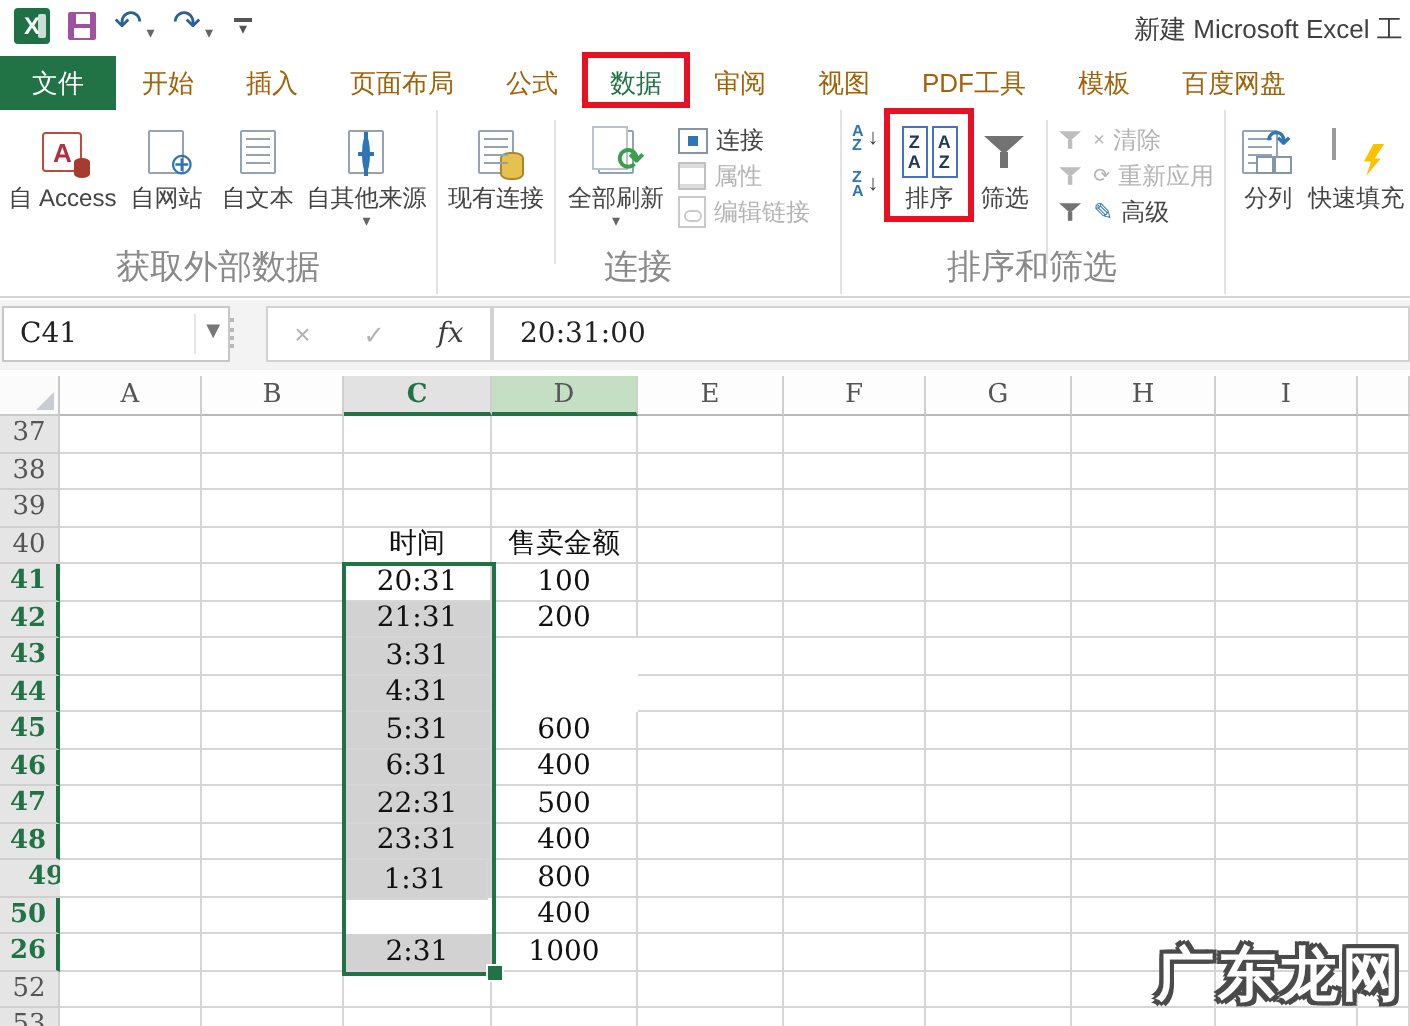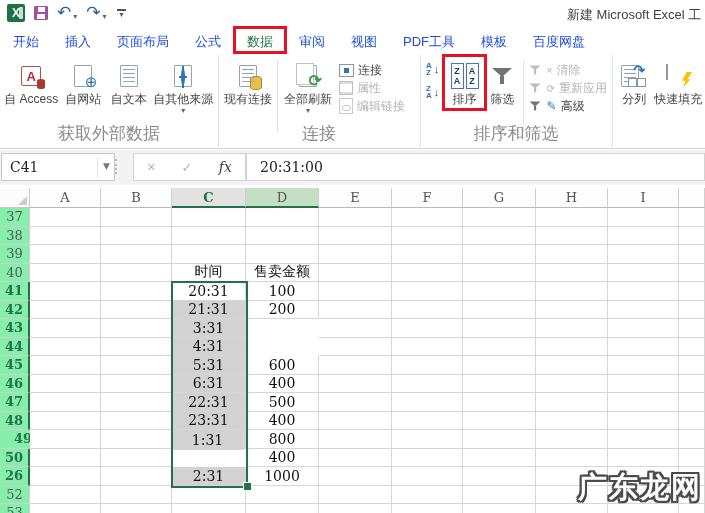--- a/index.html
+++ b/index.html
@@ -22,21 +22,21 @@
   .mini-caret{font-size:8px;color:#666;line-height:10px;}
   .cust{display:flex;flex-direction:column;align-items:center;width:12px;}
   .cust .bar{width:9px;height:2px;background:#555;}
   .cust .car{font-size:8px;color:#555;line-height:7px;}
   #win-title{top:6px;left:567px;font-size:13px;color:#3f3f3f;white-space:nowrap;}
 
   
   #tabrow{top:28px;left:0;width:705px;height:27px;background:#fff;display:flex;}
   #file-tab{width:58px;height:27px;background:#217346;color:#fff;font-size:13px;
     display:flex;align-items:center;justify-content:center;}
-  .tab{height:27px;line-height:27px;padding:0 13px;font-size:13px;color:#1d4ed8;white-space:nowrap;}
+  .tab{height:27px;line-height:27px;padding:0 13px;font-size:13px;color:#a16207;white-space:nowrap;}
   .tab.active{color:#217346;background:#fff;position:relative;}
   .tab.active::after{content:"";position:absolute;inset:-2px -1px 1px -1px;border:3px solid #e81123;pointer-events:none;}
 
   
   #ribbon{top:55px;left:0;width:705px;height:93px;background:#fff;border-bottom:1px solid #d5d5d5;}
   .rgroup{position:absolute;top:0;height:92px;border-right:1px solid #e2e2e2;}
   .rlabel{position:absolute;bottom:2px;left:0;right:0;text-align:center;font-size:17px;color:#8a8a8a;white-space:nowrap;}
   .rbody{display:flex;align-items:flex-start;padding:2px 2px 0 3px;}
   .bigbtn{display:flex;flex-direction:column;align-items:center;padding-top:3px;font-size:12px;color:#444;white-space:nowrap;}
   .bigbtn .ic{height:32px;display:flex;align-items:center;justify-content:center;}
@@ -112,21 +112,21 @@
 
   
   #sheet{top:188px;left:0;width:705px;height:325px;background:#fff;overflow:hidden;}
   .colh,.rowh,.cell,.corner{position:absolute;box-sizing:border-box;display:flex;align-items:center;justify-content:center;}
   .corner{background:#fbfbfb;border-right:1px solid #c9c9c9;border-bottom:1px solid #c9c9c9;}
   .corner::after{content:"";position:absolute;right:2px;bottom:2px;border-left:9px solid transparent;border-bottom:9px solid #c9cdd1;}
   .colh{background:#fdfdfd;border-right:1px solid #cfcfcf;border-bottom:1px solid #b9b9b9;
     font-family:"DejaVu Serif",serif;font-size:13px;color:#555;}
   .colh.active{background:#e2e2e2;color:#217346;font-weight:bold;border-bottom:2px solid #217346;}
   .colh.adj{background:#c5dfc5;border-bottom:2px solid #217346;}
-  .rowh{background:#86efac;border-right:1px solid #cfcfcf;border-bottom:1px solid #cfcfcf;
+  .rowh{background:#e5e5e5;border-right:1px solid #cfcfcf;border-bottom:1px solid #cfcfcf;
     font-family:"DejaVu Serif",serif;font-size:13px;color:#555;}
   .rowh.selrow{color:#217346;font-weight:bold;border-right:2px solid #217346;}
   .cell{background:#fff;border-right:1px solid #d6d6d6;border-bottom:1px solid #d6d6d6;
     font-family:"DejaVu Serif",serif;font-size:14px;color:#111;}
   .cell.selfill{background:#d2d2d2;}
   #selbox{position:absolute;left:170.5px;top:92.5px;width:77px;height:207px;border:2px solid #217346;
     box-sizing:border-box;pointer-events:none;}
   #fillhandle{position:absolute;left:242.5px;top:293.5px;width:7px;height:7px;background:#217346;border:1px solid #fff;}
   #watermark{top:468px;left:570px;width:140px;text-align:center;font-family:"DejaVu Sans",sans-serif;
     font-size:29px;font-weight:900;letter-spacing:2px;color:#fff;white-space:nowrap;
@@ -150,20 +150,21 @@
     </span>
     <span class="cust">
       <span class="bar"></span>
         <span class="car">▾</span>
     </span>
   </div>
   <div class="abs" id="win-title">新建 Microsoft Excel 工</div>
 </div>
 
 <div class="abs" id="tabrow">
+  <div id="file-tab">文件</div>
   <div class="tab">开始</div>
   <div class="tab">插入</div>
   <div class="tab">页面布局</div>
   <div class="tab">公式</div>
   <div class="tab active">数据</div>
   <div class="tab">审阅</div>
   <div class="tab">视图</div>
   <div class="tab">PDF工具</div>
   <div class="tab">模板</div>
   <div class="tab">百度网盘</div>

